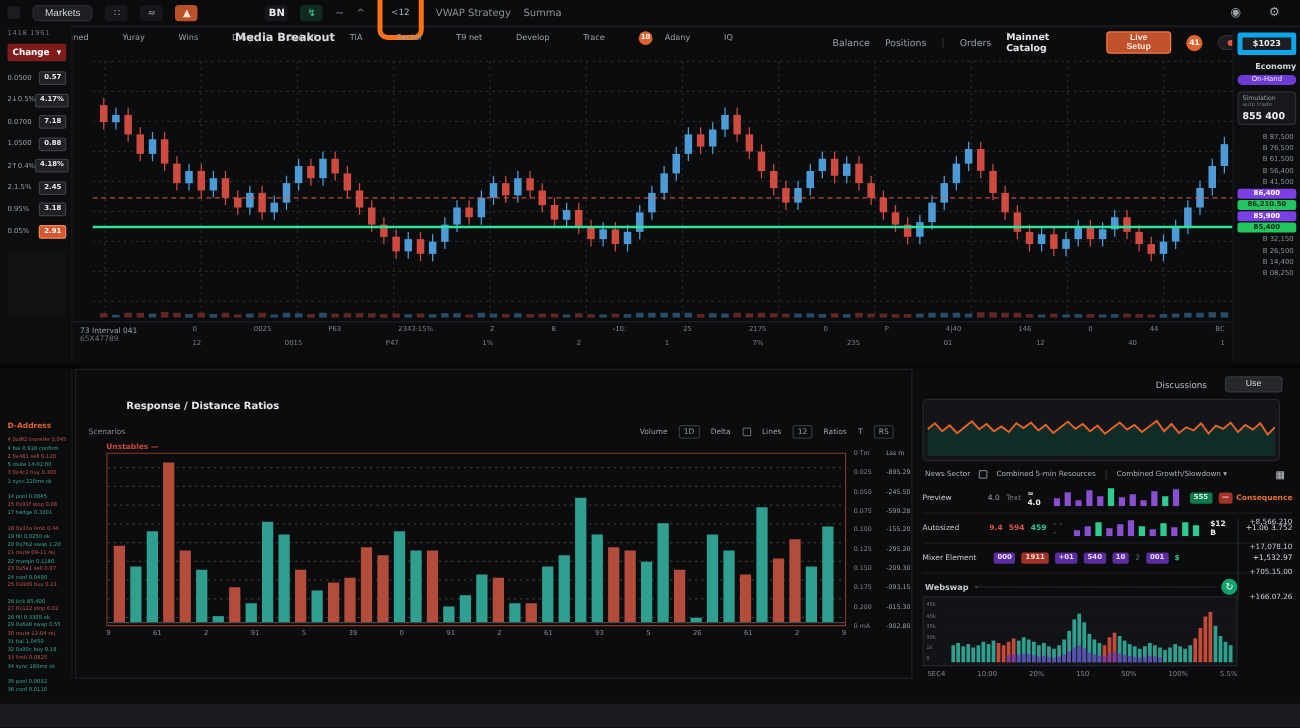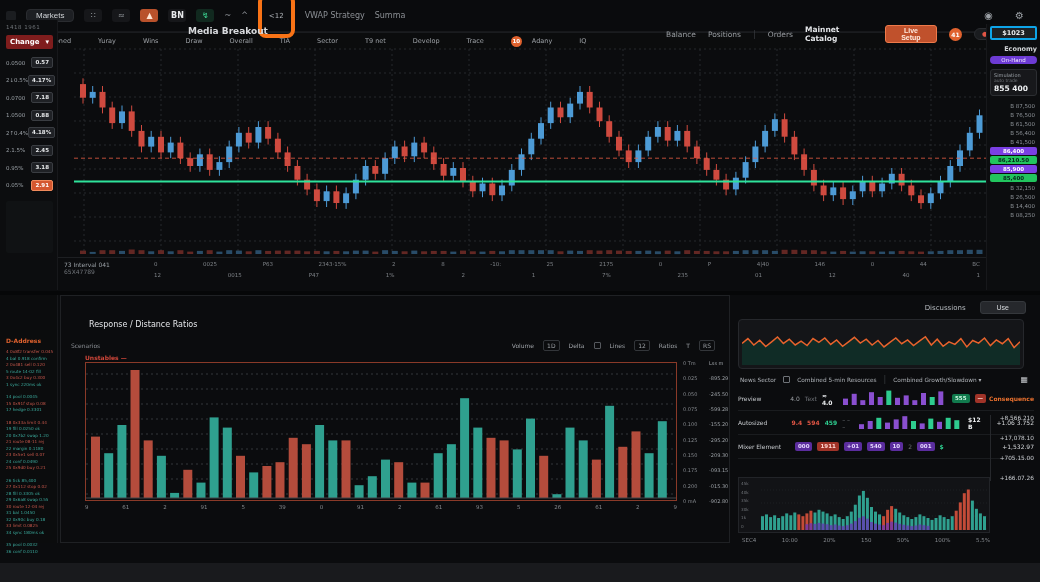--- a/index.html
+++ b/index.html
@@ -2,21 +2,21 @@
 <html><head>
 <meta charset="utf-8">
 <style>
   html,body{margin:0;padding:0;background:#101113;}
   *{box-sizing:border-box;}
   #app{position:relative;width:1040px;height:582px;background:#0b0c0e;overflow:hidden;
        font-family:"DejaVu Sans",sans-serif;color:#c9ccd0;}
   .abs{position:absolute;padding-left:16px;}
 
   
-  #toolbar{left:0;top:0;width:1040px;height:32px;background:#0a0b0d;border-bottom:1px solid #17181b;
+  #toolbar{left:0;top:0;width:1040px;height:21px;background:#0a0b0d;border-bottom:1px solid #17181b;
            display:flex;align-items:center;gap:10px;padding:0 10px 0 6px;}
   .tb-logo{width:10px;height:10px;background:#1b1d20;border-radius:2px;}
   .tb-btn{background:#1d1f23;border:1px solid #2a2c30;border-radius:4px;color:#cfd2d6;
           font-size:8px;padding:1px 9px;}
   .tb-ic{width:18px;height:13px;border-radius:3px;display:flex;align-items:center;justify-content:center;
          font-size:8px;color:#9ba0a5;background:#16171a;}
   .tb-ic.orange{background:#b9512b;color:#ffe3d2;}
   .tb-ic.green{background:#11291f;color:#3ddc97;}
   .tb-plain{background:none;font-size:8px;color:#7f8finish489;}
   .tb-pill{border:4px solid #f97316;border-radius:8px;font-size:7px;color:#aeb2b7;padding:14px 7px;}
@@ -57,21 +57,21 @@
   
   #taxis{left:58px;top:257px;width:928px;height:33px;border-top:1px solid #1d1f22;padding:3px 6px 0 6px;}
   #taxis .info{float:left;width:86px;}
   #taxis .i1{font-size:6px;color:#9aa0a6;}
   #taxis .i2{font-size:6px;color:#6f7378;}
   .taxis-row{margin-left:90px;display:flex;justify-content:space-between;font-size:5.5px;color:#7d8186;height:11px;}
 
   
   #rscale{left:986px;top:24px;width:54px;height:266px;background:#0c0d0f;border-left:1px solid #17181b;
           padding:2px 3px;display:flex;flex-direction:column;}
-  .rs-valbox{background:#1d2023;border:2px solid #0ea5e9;border-radius:2px;color:#e8eaec;
+  .rs-valbox{background:#1d2023;border:4px solid #0ea5e9;border-radius:2px;color:#e8eaec;
              font-size:6.5px;font-weight:bold;text-align:center;padding:1px 0;margin-bottom:4px;}
   .rs-head{font-size:6.5px;font-weight:bold;color:#d0d3d6;margin:1px 0 3px 1px;text-align:right;}
   .rs-badge{background:#6d3bd4;border-radius:6px;color:#f2eaff;font-size:5.5px;text-align:center;
             padding:1px 0;margin-bottom:5px;}
   .rs-box{background:#17181b;border:1px solid #2c2e32;border-radius:3px;padding:2px 3px;margin-bottom:5px;}
   .rs-box .t{font-size:5px;color:#9aa0a6;}
   .rs-box .s{font-size:4.5px;color:#6f7378;}
   .rs-box .v{font-size:7.5px;font-weight:bold;color:#f0f2f4;margin-top:1px;}
   .rs-tick{font-size:5.5px;color:#8b9096;text-align:right;padding:1.5px 2px 1.5px 0;}
   .rs-hl{border-radius:2px;font-size:5.5px;font-weight:bold;text-align:center;padding:1px 0;margin:1px 0;}
@@ -82,21 +82,21 @@
   #divider{left:0;top:291px;width:1040px;height:4px;background:#060708;}
   #logsb{left:0;top:295px;width:58px;height:248px;background:#0b0c0d;border-right:1px solid #17181b;
          padding:42px 2px 0 6px;}
   #logsb .head{font-size:6px;font-weight:bold;color:#e0622e;margin-bottom:5px;}
   .log-line{font-size:4.2px;line-height:6.5px;white-space:nowrap;overflow:hidden;}
   .log-line.r{color:#c4564a;}
   .log-line.t{color:#3aa79a;}
   .log-gap{height:6px;}
 
   #ratios{left:60px;top:295px;width:670px;height:248px;border:1px solid #1f2124;background:#0b0c0e;}
-  #ratios .title{position:absolute;left:28px;top:24px;font-size:8px;font-weight:normal;color:#e3e5e8;}
+  #ratios .title{position:absolute;left:40px;top:24px;font-size:8px;font-weight:bold;color:#e3e5e8;}
   #ratios .subtitle{position:absolute;left:10px;top:46px;font-size:6px;color:#8a8e93;}
   #controls{position:absolute;right:14px;top:44px;display:flex;gap:9px;align-items:center;
             font-size:6px;color:#9ca0a5;}
   .ctl-box{border:1px solid #33363a;border-radius:2px;padding:0 3px;line-height:9px;}
   .ctl-check{width:7px;height:7px;border:1px solid #55585d;border-radius:1px;}
   #series-lab{position:absolute;left:24px;top:58px;font-size:6px;color:#d0473a;font-weight:bold;}
   #ratios-chart{position:absolute;left:24px;top:66px;}
   #ratios-x{position:absolute;left:24px;top:208px;width:592px;display:flex;justify-content:space-between;
             font-size:5.5px;color:#85898e;}
   #ratios-yl{position:absolute;left:622px;top:64px;height:144px;display:flex;flex-direction:column;
@@ -158,21 +158,21 @@
 <body>
 
 <div id="app">
 
   <div id="toolbar">
     <div class="tb-logo"></div>
     <button class="tb-btn">Markets</button>
     <span class="tb-ic">∷</span>
     <span class="tb-ic">≈</span>
     <span class="tb-ic orange">▲</span>
-    <span class="tb-ic" style="color:#e8eaec;font-weight:bold;">BN</span>
+    <span class="tb-ic" style="color:#e8eaec;font-weight:bold;margin-left:44px;">BN</span>
     <span class="tb-ic green">↯</span>
     <span class="tb-plain" style="color:#8b8f94;">~</span>
     <span class="tb-plain" style="color:#8b8f94;">^</span>
     <span class="tb-pill">&lt;12</span>
     <span class="tb-txt">VWAP Strategy</span>
     <span class="tb-txt">Summa</span>
     <span class="spacer"></span>
     <span class="tb-right-ic">◉</span>
     <span class="tb-right-ic">⚙</span>
   </div>
@@ -836,20 +836,25 @@
           <span class="rp-badge red">1911</span>
           <span class="rp-badge purple">+01</span>
           <span class="rp-badge purple">540</span>
           <span class="rp-badge purple">10</span>
           <span class="rp-cell dim">2</span>
           <span class="rp-badge purple">001</span>
           <span class="rp-cell green">$</span>
           <span class="rp-right">+1,532.97</span>
         </div>
       </div>
+    <div id="webswap-row">
+      <span class="lab">Webswap</span>
+      <span class="dots"></span>
+      <span id="ws-ic">↻</span>
+    </div>
     <div id="card2">
       <div class="ylabs" id="c2-ylabs">
           <span>45k</span>
           <span>40k</span>
           <span>35k</span>
           <span>30k</span>
           <span>1k</span>
           <span>0</span>
         </div>
       <div id="c2-chart"><svg width="226" height="50" viewBox="0 0 226 50">

